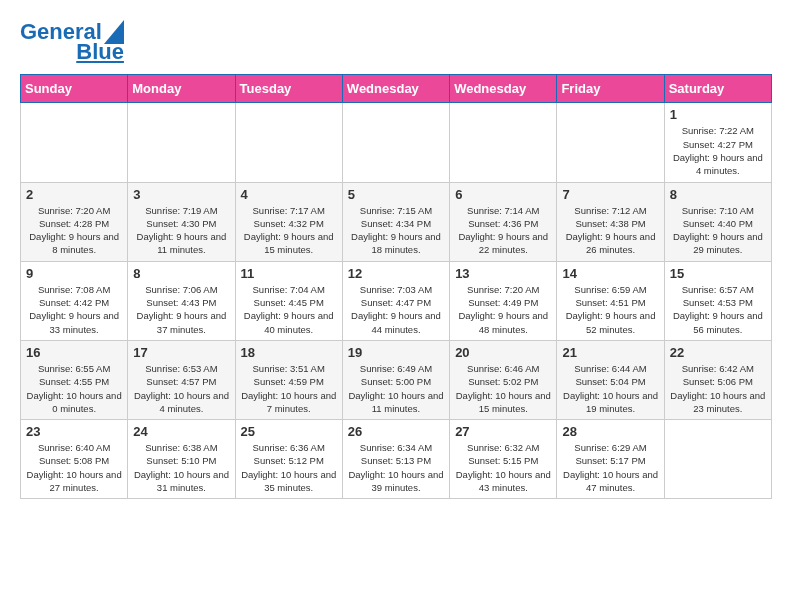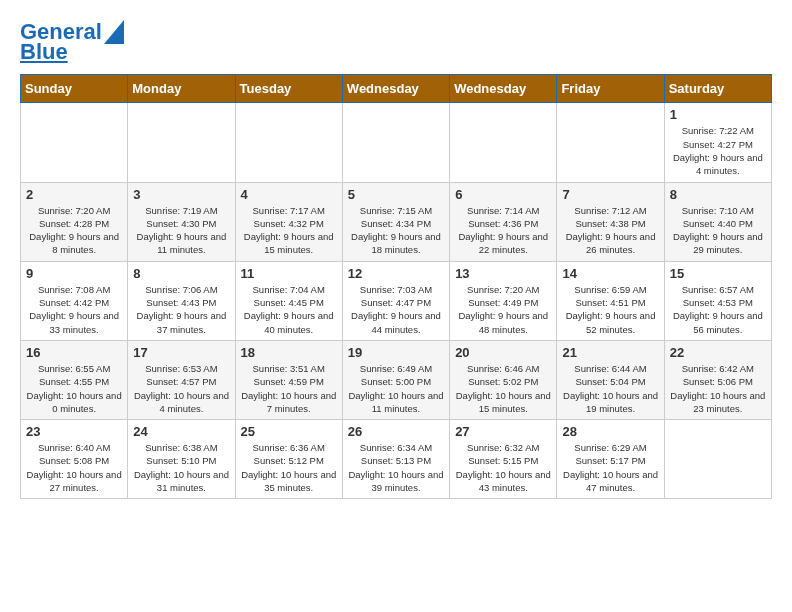--- a/index.html
+++ b/index.html
@@ -40,21 +40,21 @@
     .location-title {
       font-size: 16px;
       color: #333;
     }
     .calendar {
       width: 100%;
       border-collapse: collapse;
       border: 1px solid #ccc;
     }
     .calendar th {
-      background-color: #a16207;
+      background-color: #ec4899;
       color: #fff;
       font-size: 13px;
       font-weight: bold;
       padding: 6px 4px;
       text-align: left;
       border: 1px solid #1a6bb5;
       margin-top: 40px;
     }
     .calendar td {
       vertical-align: top;
@@ -83,21 +83,21 @@
     }
     .empty-cell {
       background: #fff !important;
     }
   </style>
 </head>
 <body>
 
 <div class="header">
   <div class="logo">
-    <div style="display:flex; flex-direction:column; align-items:flex-start;">
+    <div style="display:flex; flex-direction:column; align-items:flex-end;">
       <div style="display:flex; align-items:center;">
         <span class="logo-text"><span>General</span></span>
         <svg width="20" height="24" viewBox="0 0 20 24" style="margin-left:2px;">
           <polygon points="0,24 20,0 20,24" fill="#1a6bb5"></polygon>
         </svg>
       </div>
       <span class="logo-text" style="color:#1a6bb5; margin-top:-4px;text-decoration:underline;">Blue</span>
     </div>
   </div>
   <div class="title-block">

